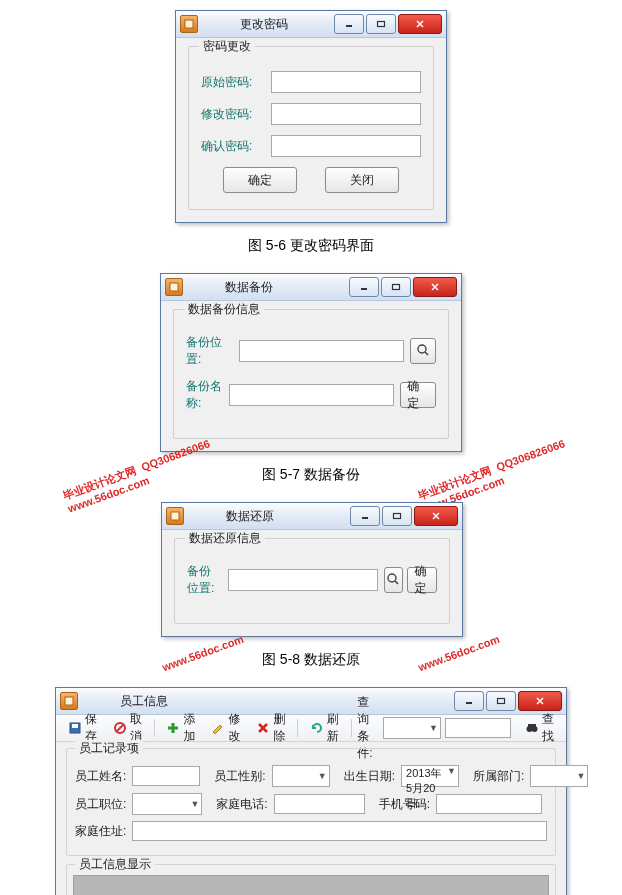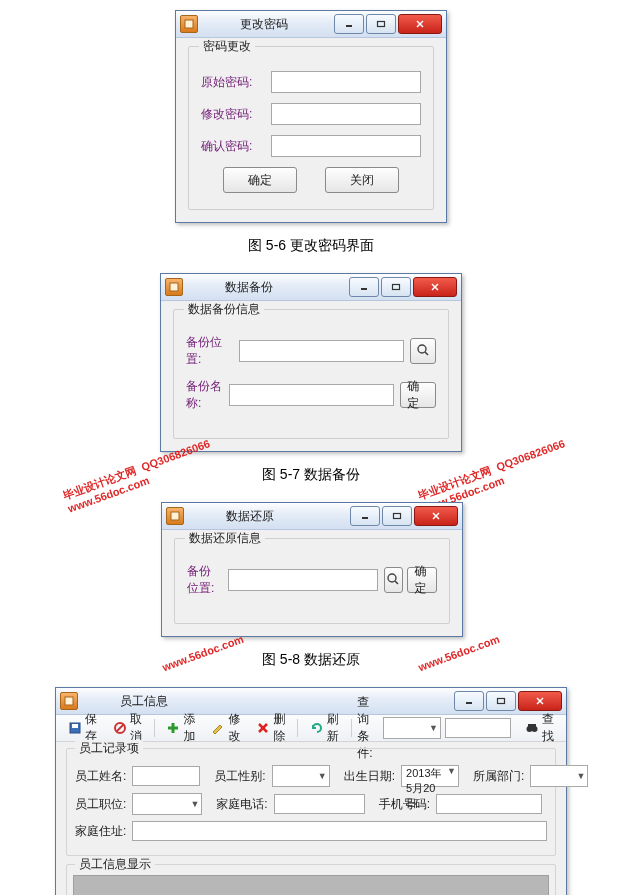--- a/index.html
+++ b/index.html
@@ -70,21 +70,21 @@
   }
   .groupbox > .legend {
     position: absolute;
     top: -9px; left: 10px;
     background: #f0f0f0;
     padding: 0 4px;
     font-size: 12px;
     color: #222;
   }
   .form-row { display: flex; align-items: center; margin: 10px 0; }
-  .form-label { width: 70px; text-align: left; font-size: 12px; color: #701a75; padding-right: 6px; }
+  .form-label { width: 70px; text-align: left; font-size: 12px; color: #0f766e; padding-right: 6px; }
   .txt {
     height: 20px;
     border: 1px solid #a8a8a8;
     background: #fff;
     padding: 0 4px;
     font-size: 12px;
   }
   .btn {
     height: 24px;
     border: 1px solid #8a8a8a;

